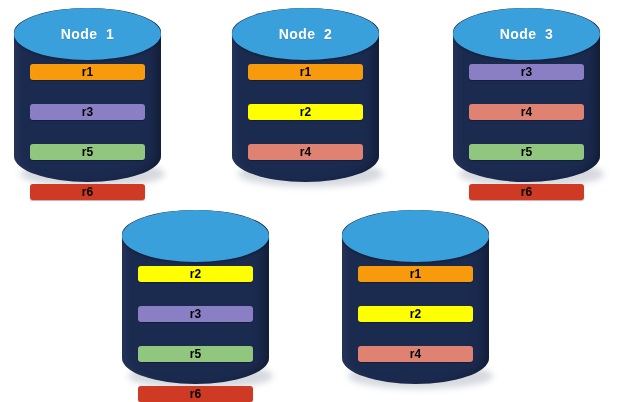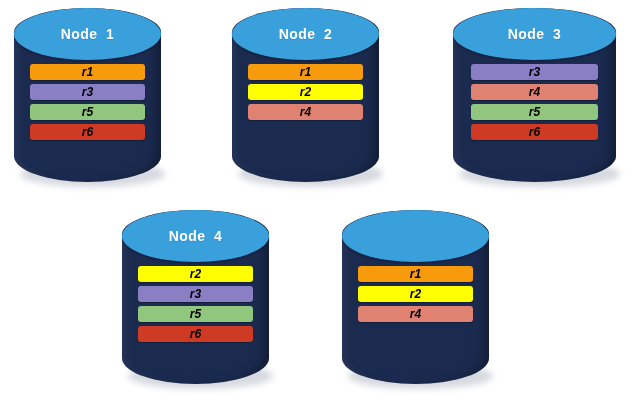--- a/index.html
+++ b/index.html
@@ -83,22 +83,21 @@
 
   .replica-stack {
     position: absolute;
     left: 0;
     top: 56px;
     width: 100%;
     z-index: 4;
     display: flex;
     flex-direction: column;
     align-items: center;
-    gap: 4px;
-    font-style: italic;
+    gap: 24px;
   }
 
   .replica-bar {
     width: 78%;
     height: 16px;
     border-radius: 3px;
     display: flex;
     align-items: center;
     justify-content: center;
     font-size: 12px;
@@ -128,37 +127,36 @@
       <div class="node-shadow"></div>
       <div class="cyl-body" style="background: rgb(27, 43, 80);"></div>
       <div class="cyl-top" style="background: rgb(58, 160, 220);"></div>
       <div class="node-label" style="color: rgb(255, 255, 255);">Node  2</div>
       <div class="replica-stack">
         <div class="replica-bar" style="background: rgb(247, 155, 12);">r1</div>
         <div class="replica-bar" style="background: rgb(255, 255, 0);">r2</div>
         <div class="replica-bar" style="background: rgb(224, 130, 114);">r4</div>
       </div>
     </div>
-    <div class="node" style="left: 453px; top: 8px; width: 147px; height: 174px; padding-left: 16px;">
+    <div class="node" style="left: 453px; top: 8px; width: 147px; height: 174px;">
       <div class="node-shadow"></div>
       <div class="cyl-body" style="background: rgb(27, 43, 80);"></div>
       <div class="cyl-top" style="background: rgb(58, 160, 220);"></div>
       <div class="node-label" style="color: rgb(255, 255, 255);">Node  3</div>
       <div class="replica-stack">
         <div class="replica-bar" style="background: rgb(138, 127, 196);">r3</div>
         <div class="replica-bar" style="background: rgb(224, 130, 114);">r4</div>
         <div class="replica-bar" style="background: rgb(145, 198, 127);">r5</div>
         <div class="replica-bar" style="background: rgb(207, 58, 36);">r6</div>
       </div>
     </div>
     <div class="node" style="left: 122px; top: 210px; width: 147px; height: 174px;">
       <div class="node-shadow"></div>
       <div class="cyl-body" style="background: rgb(27, 43, 80);"></div>
       <div class="cyl-top" style="background: rgb(58, 160, 220);"></div>
-      <div class="node-label" style="color: rgb(255, 255, 255);">Node  4</div>
       <div class="replica-stack">
         <div class="replica-bar" style="background: rgb(255, 255, 0);">r2</div>
         <div class="replica-bar" style="background: rgb(138, 127, 196);">r3</div>
         <div class="replica-bar" style="background: rgb(145, 198, 127);">r5</div>
         <div class="replica-bar" style="background: rgb(207, 58, 36);">r6</div>
       </div>
     </div>
     <div class="node" style="left: 342px; top: 210px; width: 147px; height: 174px;">
       <div class="node-shadow"></div>
       <div class="cyl-body" style="background: rgb(27, 43, 80);"></div>

